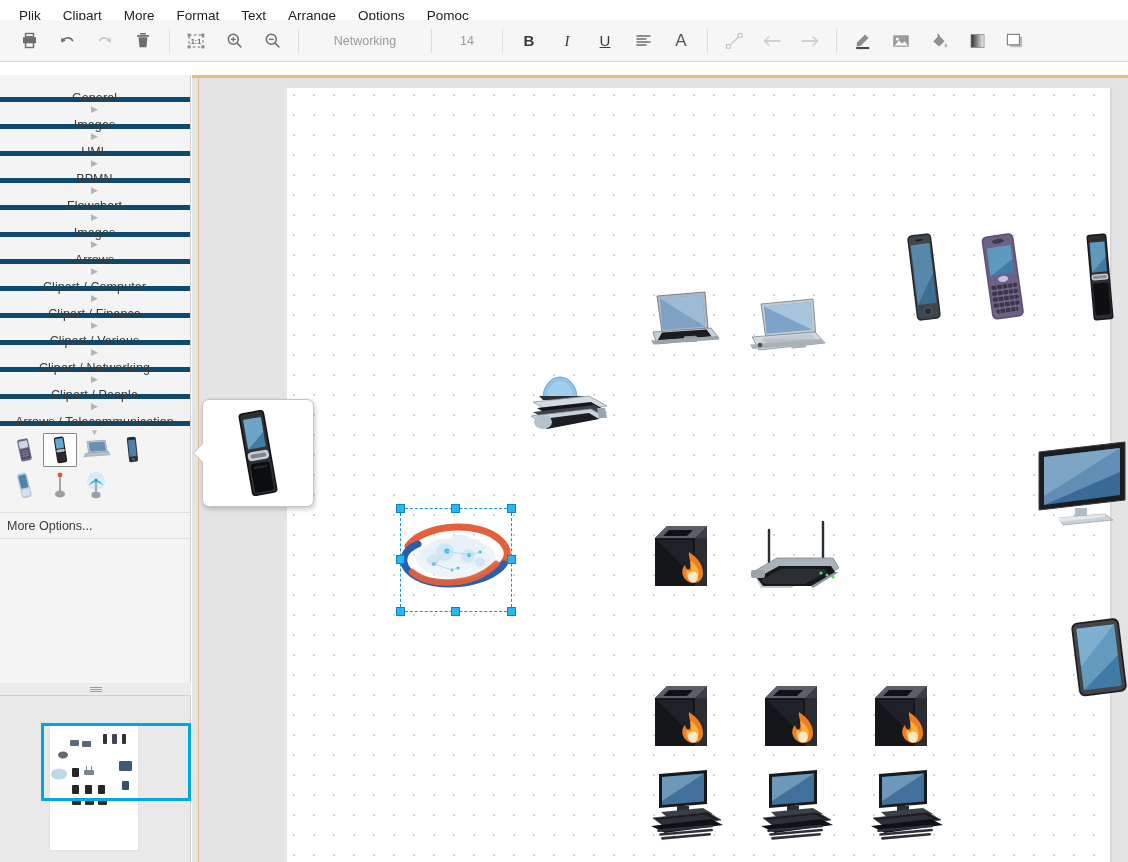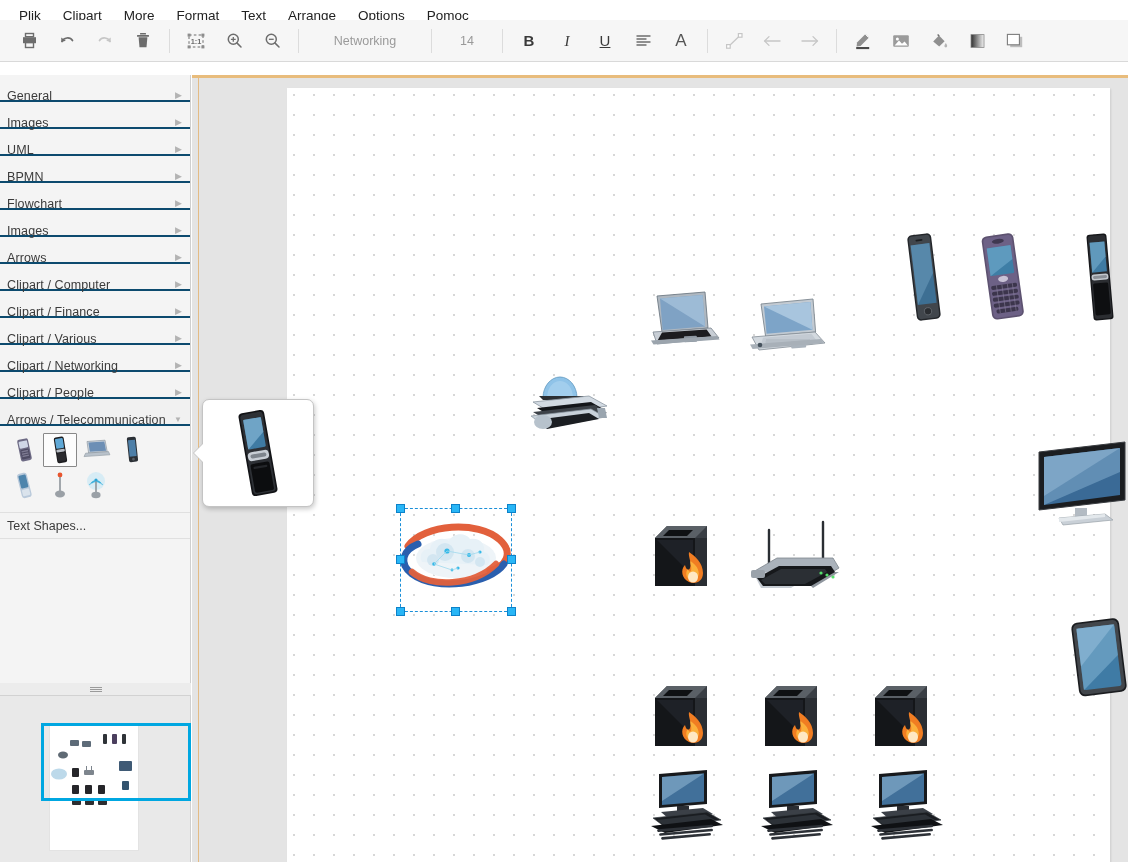--- a/index.html
+++ b/index.html
@@ -49,22 +49,23 @@
   }
 
   
   .sidebar {
     position:absolute; left:0; top:75px; width:191px; height:612px;
     background:#f4f4f4; border-right:1px solid #cfcfcf; overflow:hidden;
   }
   .shape-row {
     height:27px; display:flex; align-items:center; justify-content:space-between;
     padding:16px 8px 0 7px; font-size:12.5px; color:#3b3b3b;
-    border-bottom:2px solid #0c4a6e; background:#f4f4f4; cursor:default;
+    border-bottom:5px solid #0c4a6e; background:#f4f4f4; cursor:default;
     letter-spacing:.1px;
+    flex-direction:column;
   }
   .shape-row.expanded { background:#f1f1f1; font-weight:normal; }
   .chev { color:#b3b3b3; font-size:9px; line-height:1; }
   .chev.down { font-size:8px; }
 
   .palette {
     background:#f4f4f4; padding:6px 6px 8px 6px; border-bottom:1px solid #e0e0e0;
     display:flex; flex-wrap:wrap; width:191px;
   }
   .pal-cell {
@@ -433,21 +434,21 @@
           <path d="M7.5 12a5.6 5.6 0 0 1 9 0" stroke="#3ab0dd" stroke-width="1.3" fill="none"></path>
           <path d="M5.2 14a8.7 8.7 0 0 1 13.6 0" stroke="#3ab0dd" stroke-width="1.1" fill="none" opacity=".7"></path>
           <circle cx="12" cy="9" r="1.6" fill="#2aa3d4"></circle>
           <rect x="11.2" y="10.5" width="1.6" height="12" fill="#8e949b"></rect>
           <ellipse cx="12" cy="24" rx="4.6" ry="3.2" fill="#9aa0a6"></ellipse>
         </svg>
       </div>
     </div>
 
     <div class="more-row">
-      <span>Text Shapes...</span>
+      <span>More Options...</span>
     </div>
     <div class="sb-filler"></div>
   </div>
 
   <div class="splitter">
     <span class="grip">
         <i></i>
         <i></i>
         <i></i>
       </span>

